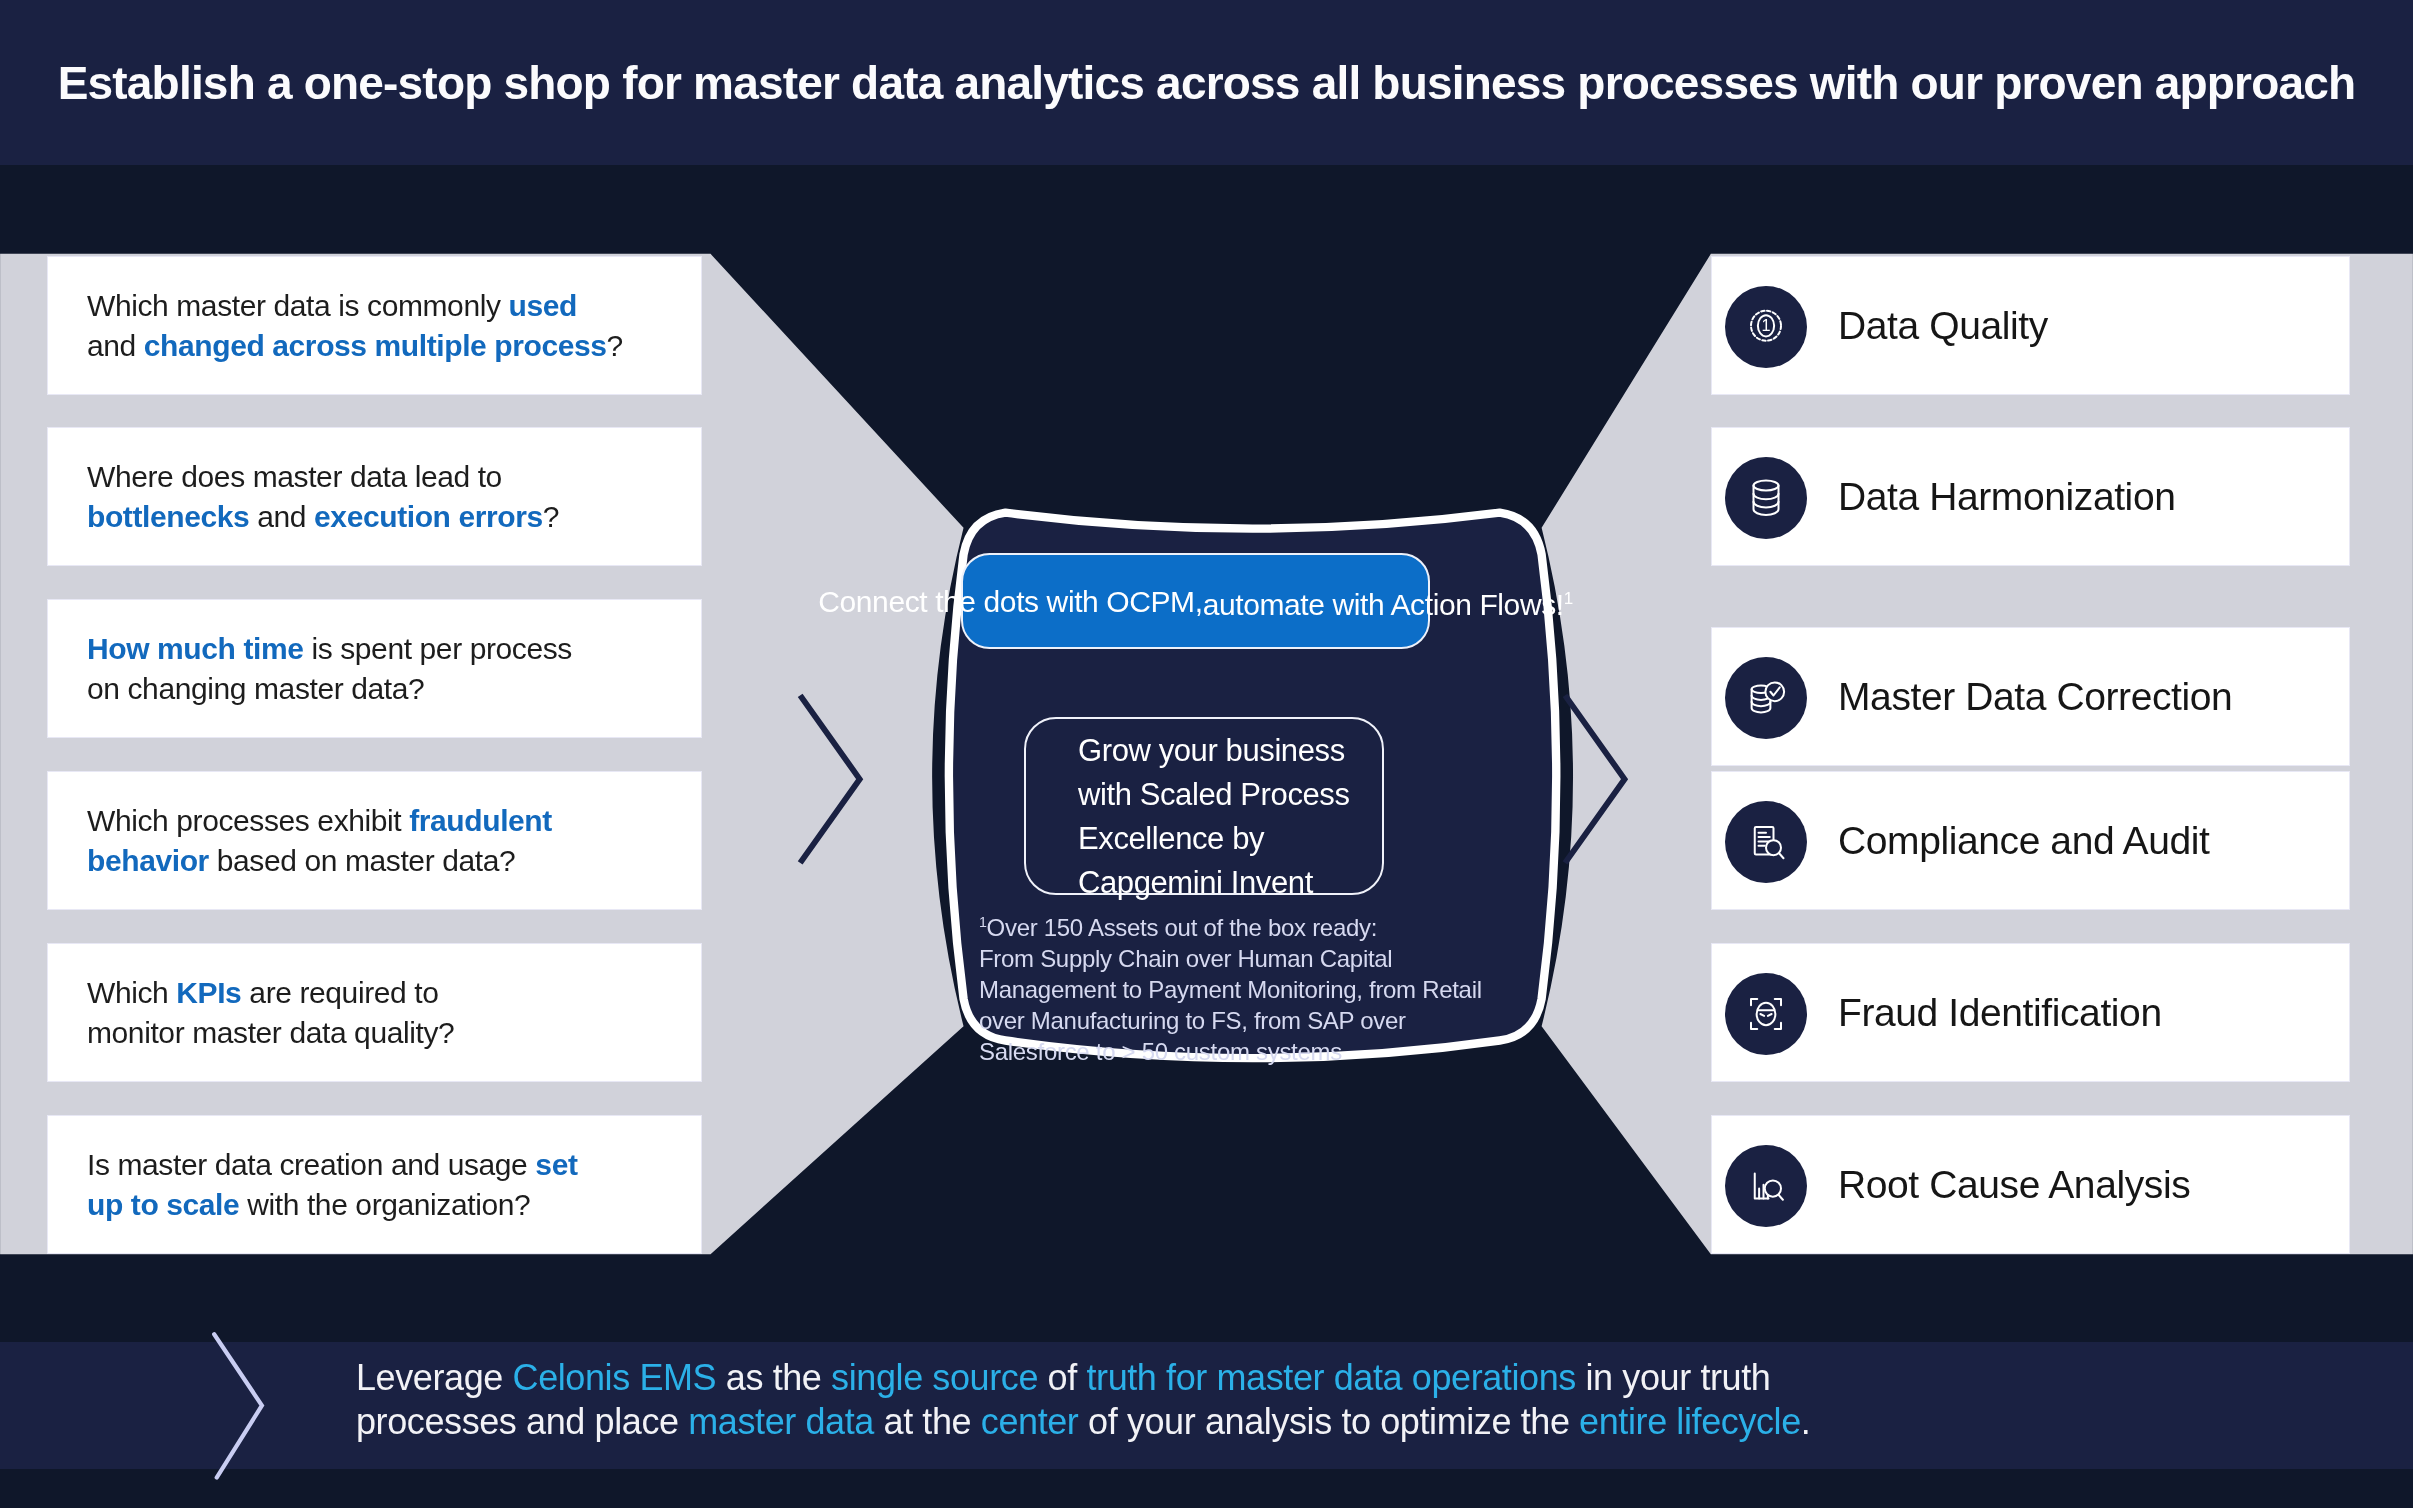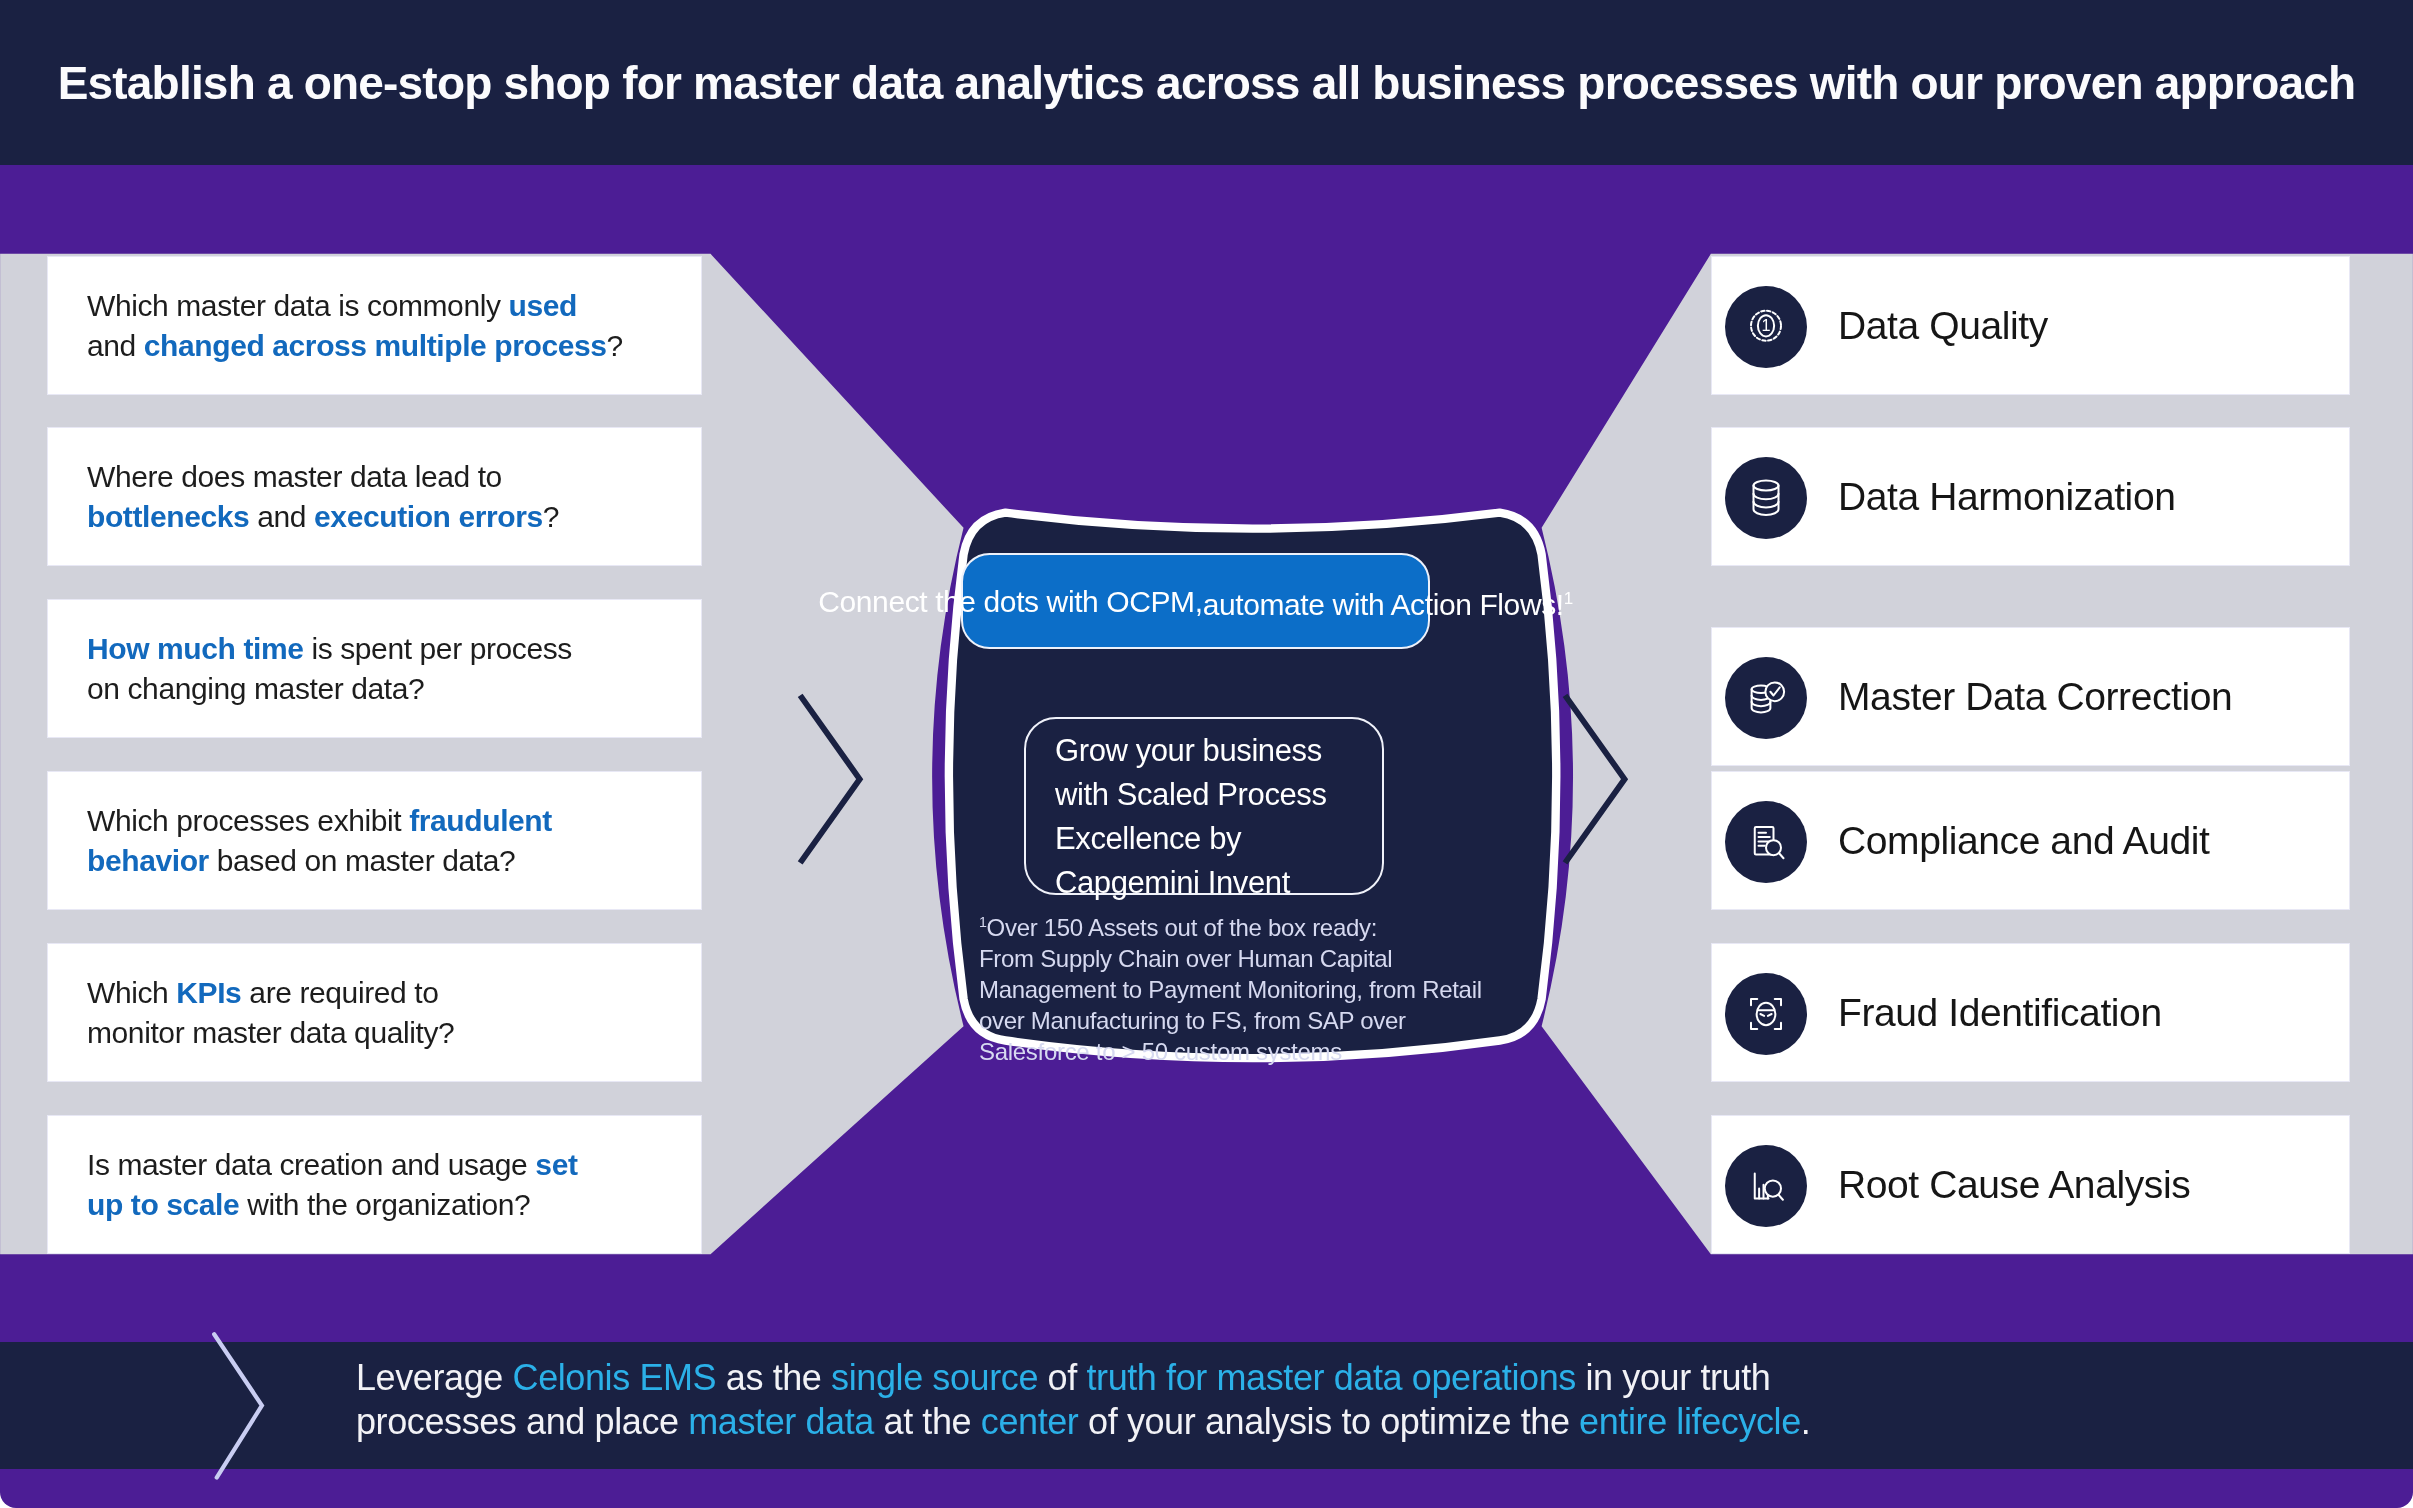--- a/index.html
+++ b/index.html
@@ -1,17 +1,17 @@
 <!DOCTYPE html>
 <html style="font-size:13.4px"><head>
 <meta charset="utf-8">
 <style>
   html,body{margin:0;padding:0;background:#ffffff;width:2413px;height:1508px;overflow:hidden;
             font-family:"Liberation Sans", sans-serif;}
-  .stage{position:relative;width:2413px;height:1508px;background:#4c1d95;border-radius:16px;}
+  .stage{position:relative;width:2413px;height:1508px;background:#0f172a;}
 
   
   .topbar{position:absolute;left:0;top:0;width:2413px;height:165px;background:#1A2142;
           display:flex;align-items:center;justify-content:center;z-index:3;}
   .topbar h1{margin:0;color:#FBFBFD;font-size:46px;font-weight:bold;letter-spacing:-0.8px;white-space:nowrap;}
   .bottombar{position:absolute;left:0;top:1342px;width:2413px;height:127px;background:#1A2142;z-index:3;}
   .footer-text{position:absolute;left:356px;top:1356px;z-index:4;font-size:36px;line-height:44px;
                color:#F2F2F6;letter-spacing:-0.4px;}
   .footer-text .hl{color:#2BB0E8;}
   .footer-chev{position:absolute;left:193px;top:1320px;z-index:5;}
@@ -36,21 +36,21 @@
 
   
   .pill{position:absolute;left:961px;top:553px;width:469px;height:96px;z-index:2;
         background:#0C6EC8;border:2.5px solid #EDF1FA;border-radius:28.5px;box-sizing:border-box;
         display:flex;flex-direction:row;align-items:center;justify-content:center;
         color:#ffffff;font-size:30px;line-height:39px;letter-spacing:-0.4px;white-space:nowrap;}
   .pill sup{font-size:17px;}
   .growbox{position:absolute;left:1024px;top:717px;width:360px;height:178px;z-index:2;
            border:2.5px solid #F0F2FA;border-radius:32px;box-sizing:border-box;
            color:#ffffff;font-size:31px;line-height:44px;letter-spacing:-0.4px;
-           padding:10px 0 0 29px;}
+           padding:10px 0 0 52px;}
   .footnote{position:absolute;left:979px;top:907px;width:503px;z-index:2;
             color:#D6D9F0;font-size:24px;line-height:31px;letter-spacing:-0.3px;}
   .footnote .fbold{font-weight:normal;}
   .footnote sup{font-size:14.2px;}
 </style>
 </head>
 <body>
 
 <div class="stage">
 

